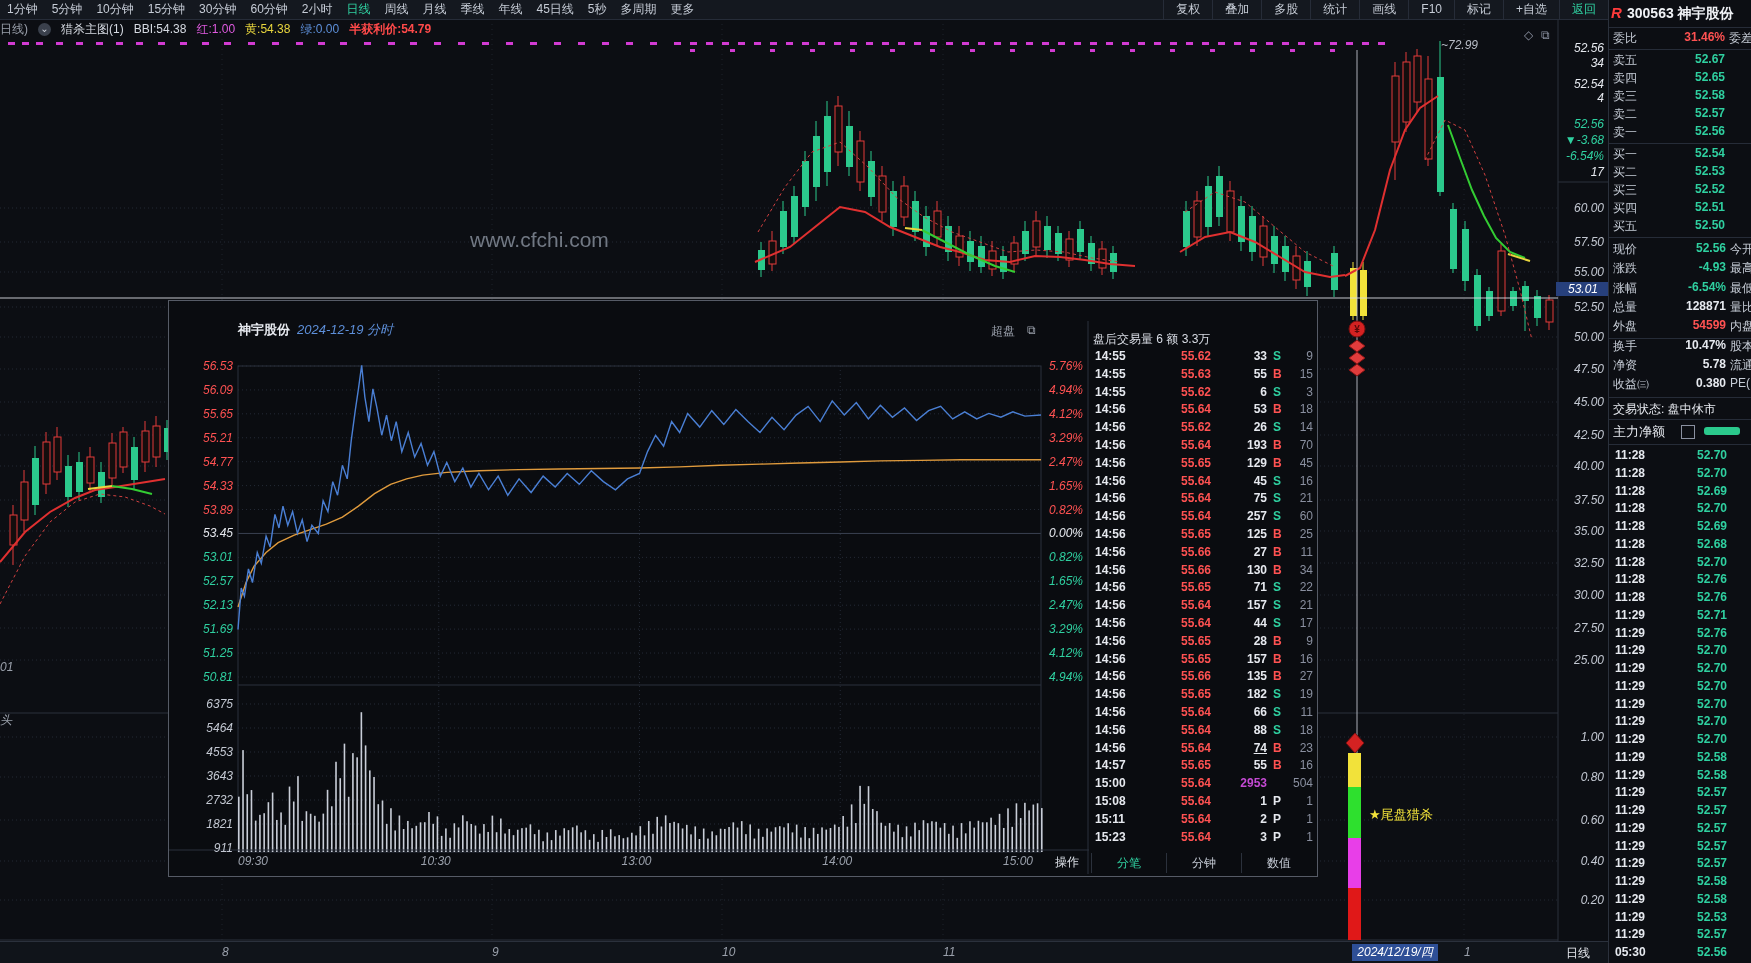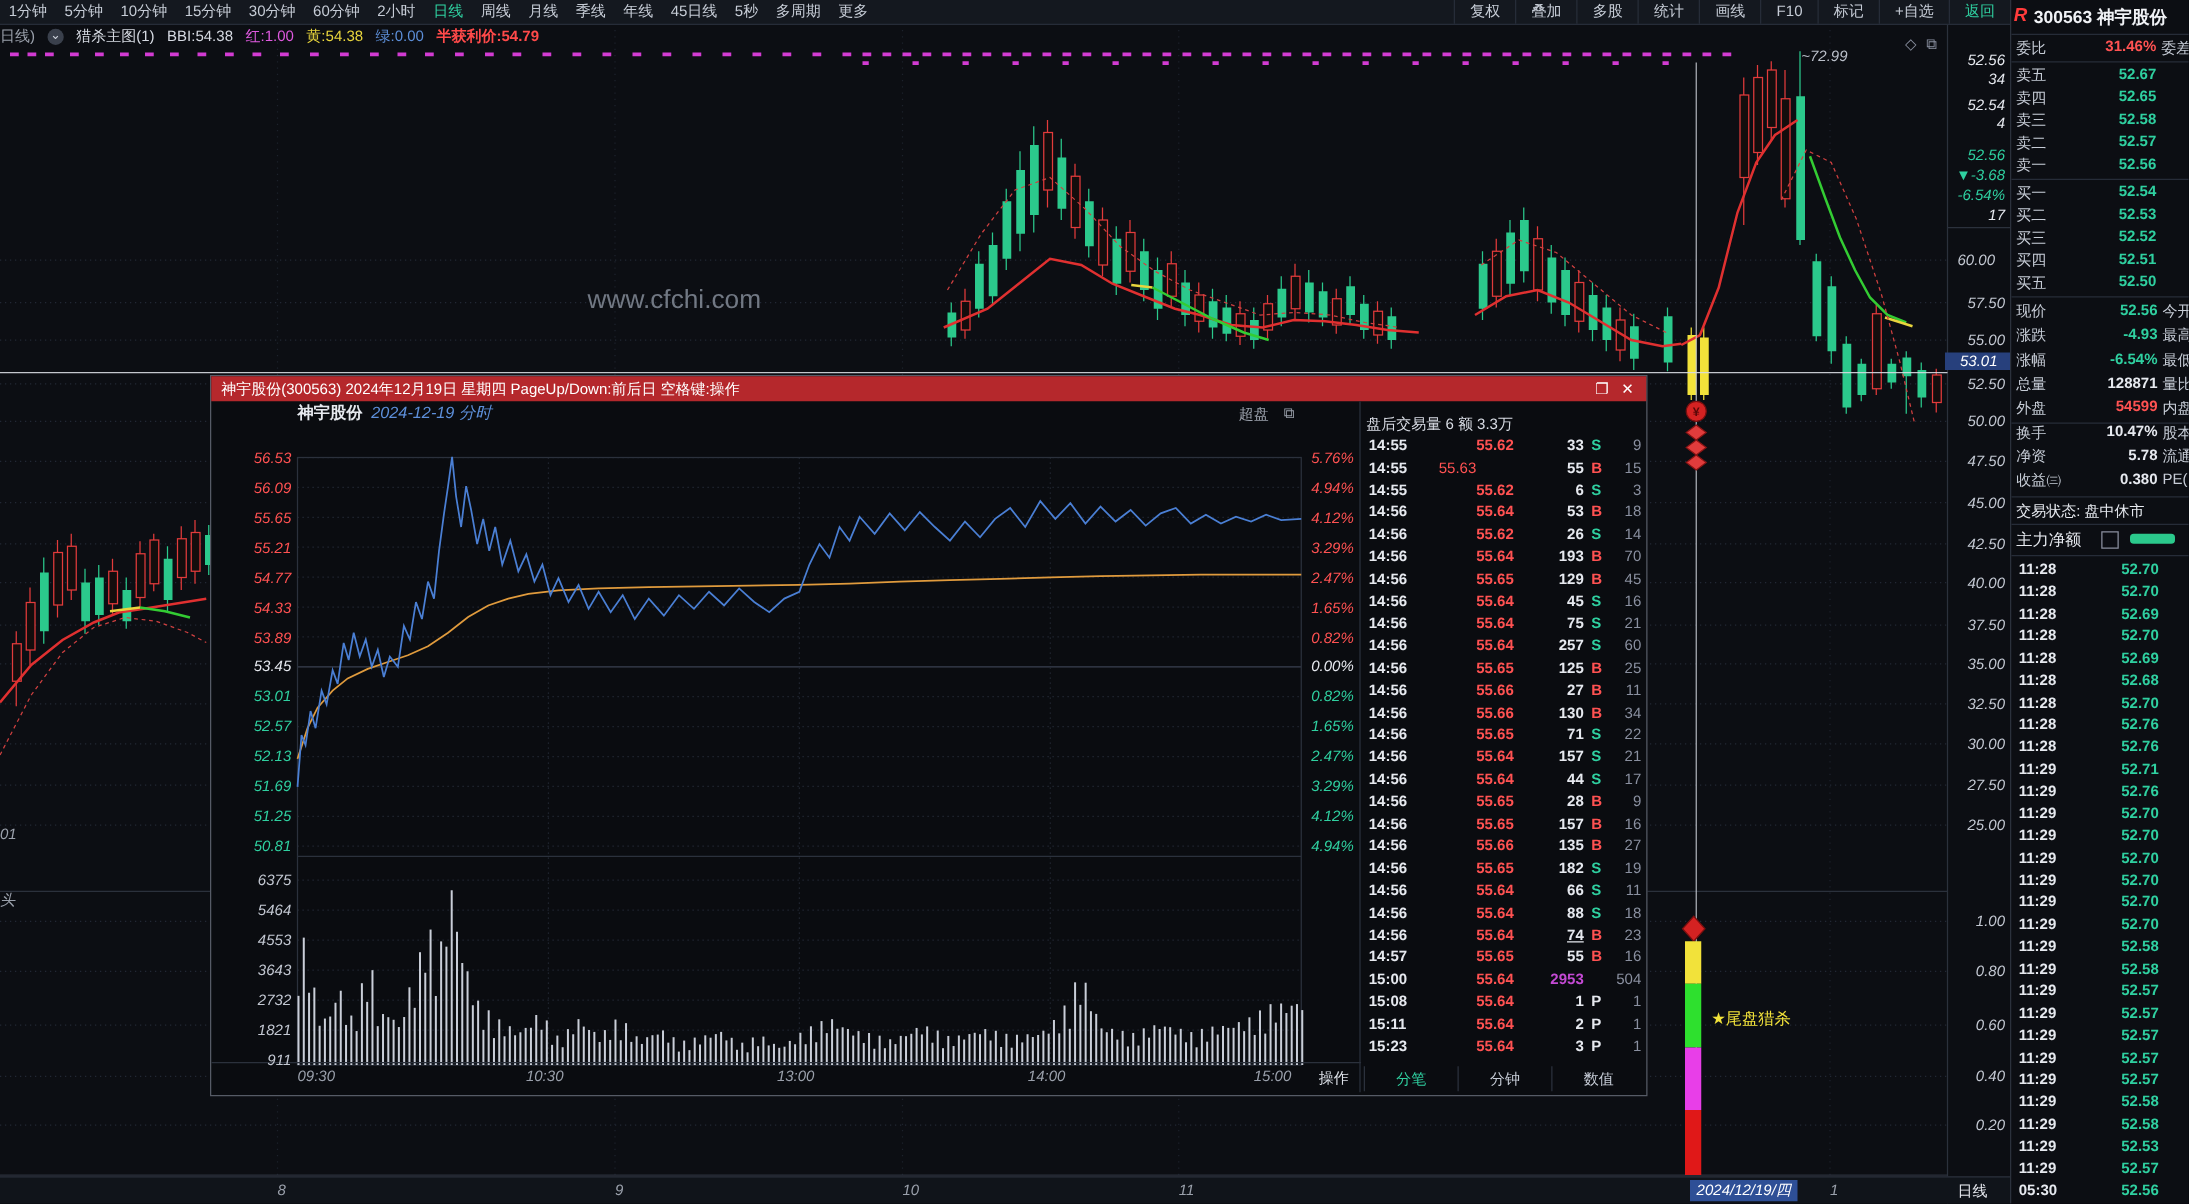--- a/index.html
+++ b/index.html
@@ -330,21 +330,21 @@
       <polygon points="1357,333 1365,339 1357,345 1349,339" fill="#e03c3c" stroke="#8a1414"></polygon>
       <polygon points="1357,345 1365,351 1357,357 1349,351" fill="#e03c3c" stroke="#8a1414"></polygon>
       <polygon points="1355,714 1364,724 1355,734 1346,724" fill="#d42222" stroke="#7a0f0f"></polygon>
       <rect x="1348" y="734" width="13" height="34" fill="#f2e23a"></rect>
       <rect x="1348" y="768" width="13" height="51" fill="#2ee02e"></rect>
       <rect x="1348" y="819" width="13" height="50" fill="#e83ee8"></rect>
       <rect x="1348" y="869" width="13" height="52" fill="#e01818"></rect>
     </svg>
   <div id="chart-overlays" class="abs" style="left:0;top:0;width:1608px;height:963px;">
       <div class="abs" style="left: 470px; top: 228px; font-size: 21px; color: rgb(139, 147, 160); opacity: 0.8;">www.cfchi.com</div>
-      <div class="abs it" style="left: 1558px; top: 201px; width: 46px; text-align: center; color: rgb(195, 200, 210);">60.00</div>
+      <div class="abs it" style="left: 1558px; top: 201px; width: 46px; text-align: right; color: rgb(195, 200, 210);">60.00</div>
       <div class="abs it" style="left: 1558px; top: 235px; width: 46px; text-align: right; color: rgb(195, 200, 210);">57.50</div>
       <div class="abs it" style="left: 1558px; top: 265px; width: 46px; text-align: right; color: rgb(195, 200, 210);">55.00</div>
       <div class="abs it" style="left: 1558px; top: 300px; width: 46px; text-align: right; color: rgb(195, 200, 210);">52.50</div>
       <div class="abs it" style="left: 1558px; top: 330px; width: 46px; text-align: right; color: rgb(195, 200, 210);">50.00</div>
       <div class="abs it" style="left: 1558px; top: 362px; width: 46px; text-align: right; color: rgb(195, 200, 210);">47.50</div>
       <div class="abs it" style="left: 1558px; top: 395px; width: 46px; text-align: right; color: rgb(195, 200, 210);">45.00</div>
       <div class="abs it" style="left: 1558px; top: 428px; width: 46px; text-align: right; color: rgb(195, 200, 210);">42.50</div>
       <div class="abs it" style="left: 1558px; top: 459px; width: 46px; text-align: right; color: rgb(195, 200, 210);">40.00</div>
       <div class="abs it" style="left: 1558px; top: 493px; width: 46px; text-align: right; color: rgb(195, 200, 210);">37.50</div>
       <div class="abs it" style="left: 1558px; top: 524px; width: 46px; text-align: right; color: rgb(195, 200, 210);">35.00</div>
@@ -416,25 +416,20 @@
       <span style="color: rgb(154, 160, 171);">日线)</span>
       <span class="chev">⌄</span>
       <span style="color: rgb(214, 218, 226);">猎杀主图(1)</span>
       <span style="color: rgb(214, 218, 226);">BBI:54.38</span>
       <span style="color: rgb(224, 90, 224);">红:1.00</span>
       <span style="color: rgb(232, 213, 61);">黄:54.38</span>
       <span style="color: rgb(93, 143, 217);">绿:0.00</span>
       <span style="color: rgb(255, 74, 74); font-weight: bold;">半获利价:54.79</span>
     </div>
   <div id="popup">
-    <div id="popup-title">
-      <span style="margin-left:8px;">神宇股份(300563) 2024年12月19日 星期四 PageUp/Down:前后日 空格键:操作</span>
-      <span class="abs" style="right:30px;top:0;">❐</span>
-      <span class="abs" style="right:10px;top:0;">✕</span>
-    </div>
     <div id="popup-body" class="abs" style="left:0;top:20px;width:1146px;height:553px;">
         <div class="abs" style="left: 69px; top: 0px; color: rgb(230, 233, 239); font-size: 13px; font-weight: bold;">神宇股份</div>
         <div class="abs it" style="left: 128px; top: 0px; color: rgb(93, 143, 217); font-size: 13px;">2024-12-19 分时</div>
         <div class="abs" style="left: 822px; top: 2px; color: rgb(154, 160, 171);">超盘</div>
         <div class="abs" style="left: 858px; top: 2px; color: rgb(154, 160, 171);">⧉</div>
         <svg width="920" height="553" class="abs" style="left: 0px; top: 0px;">
           <line x1="69" y1="45" x2="872" y2="45" stroke="#242a36" stroke-dasharray="1,3"></line>
           <line x1="69" y1="68.92" x2="872" y2="68.92" stroke="#242a36" stroke-dasharray="1,3"></line>
           <line x1="69" y1="92.84" x2="872" y2="92.84" stroke="#242a36" stroke-dasharray="1,3"></line>
           <line x1="69" y1="116.76" x2="872" y2="116.76" stroke="#242a36" stroke-dasharray="1,3"></line>
@@ -701,21 +696,21 @@
         <div class="abs" style="left: 924px; top: 10px; width: 220px; color: rgb(216, 220, 228);">盘后交易量 6 额 3.3万</div>
         <div class="abs" style="left: 922px; top: 28px; width: 224px; height: 17px;">
           <div class="abs" style="left: 4px; top: 0px; color: rgb(230, 233, 239); font-weight: bold;">14:55</div>
           <div class="abs r" style="left: 60px; top: 0px; width: 60px; text-align: right; font-weight: bold;">55.62</div>
           <div class="abs w" style="left: 124px; top: 0px; width: 52px; text-align: right; font-weight: bold;">33</div>
           <div class="abs g" style="left: 182px; top: 0px; width: 14px; font-weight: bold;">S</div>
           <div class="abs" style="left: 192px; top: 0px; width: 30px; text-align: right; color: rgb(138, 144, 160);">9</div>
         </div>
         <div class="abs" style="left: 922px; top: 45.8px; width: 224px; height: 17px;">
           <div class="abs" style="left: 4px; top: 0px; color: rgb(230, 233, 239); font-weight: bold;">14:55</div>
-          <div class="abs r" style="left: 60px; top: 0px; width: 60px; text-align: left; font-weight: normal;">55.63</div>
+          <div class="abs r" style="left: 60px; top: 0px; width: 60px; text-align: right; font-weight: bold;">55.63</div>
           <div class="abs w" style="left: 124px; top: 0px; width: 52px; text-align: right; font-weight: bold;">55</div>
           <div class="abs r" style="left: 182px; top: 0px; width: 14px; font-weight: bold;">B</div>
           <div class="abs" style="left: 192px; top: 0px; width: 30px; text-align: right; color: rgb(138, 144, 160);">15</div>
         </div>
         <div class="abs" style="left: 922px; top: 63.6px; width: 224px; height: 17px;">
           <div class="abs" style="left: 4px; top: 0px; color: rgb(230, 233, 239); font-weight: bold;">14:55</div>
           <div class="abs r" style="left: 60px; top: 0px; width: 60px; text-align: right; font-weight: bold;">55.62</div>
           <div class="abs w" style="left: 124px; top: 0px; width: 52px; text-align: right; font-weight: bold;">6</div>
           <div class="abs g" style="left: 182px; top: 0px; width: 14px; font-weight: bold;">S</div>
           <div class="abs" style="left: 192px; top: 0px; width: 30px; text-align: right; color: rgb(138, 144, 160);">3</div>

